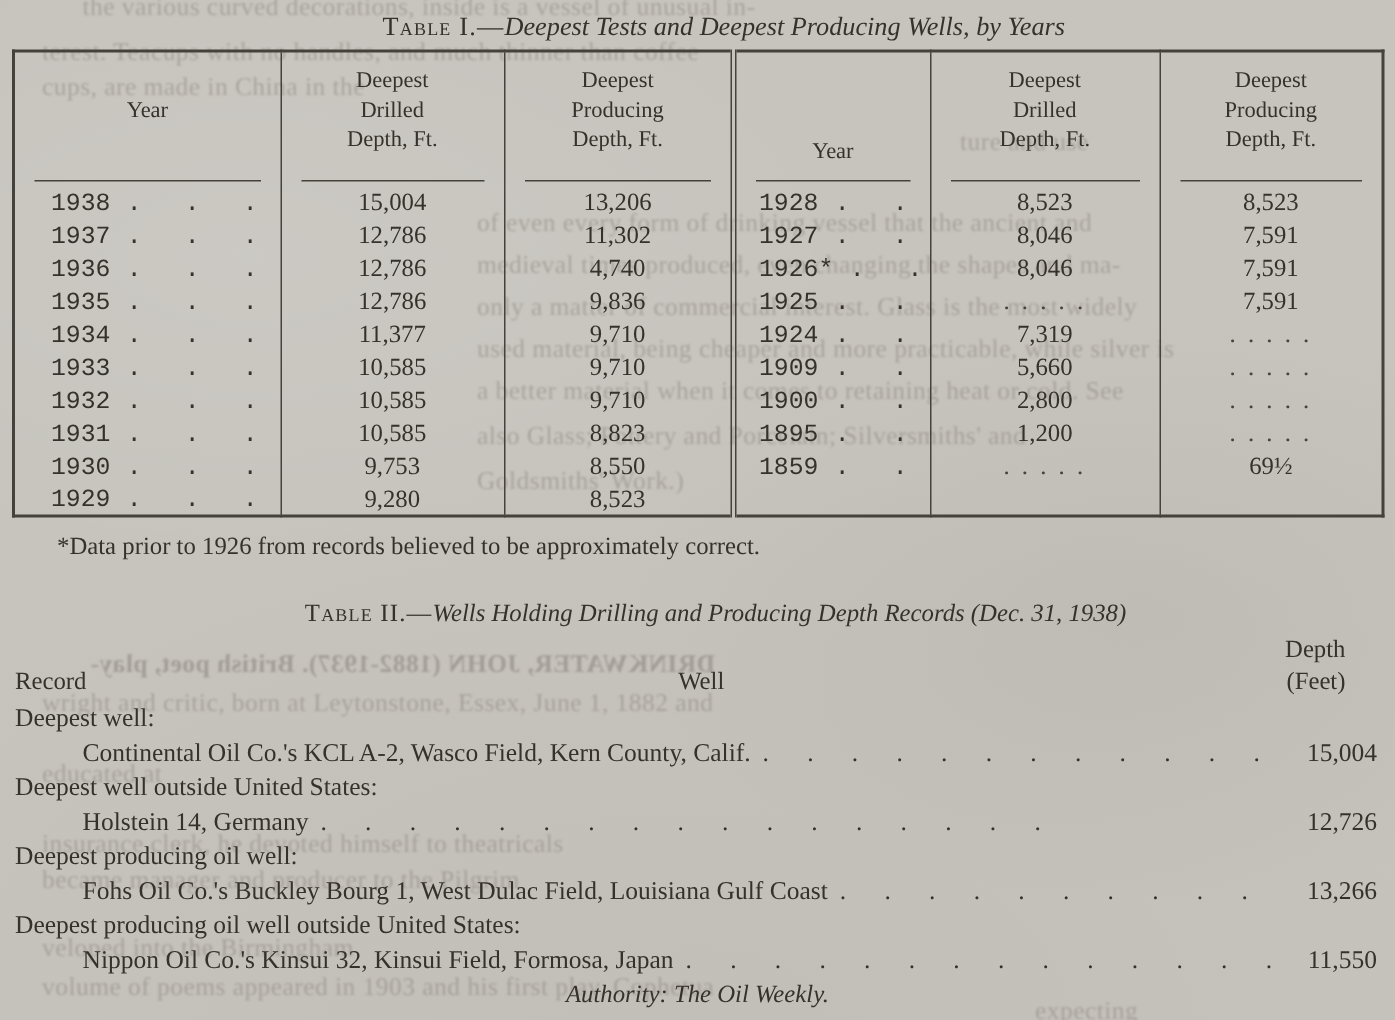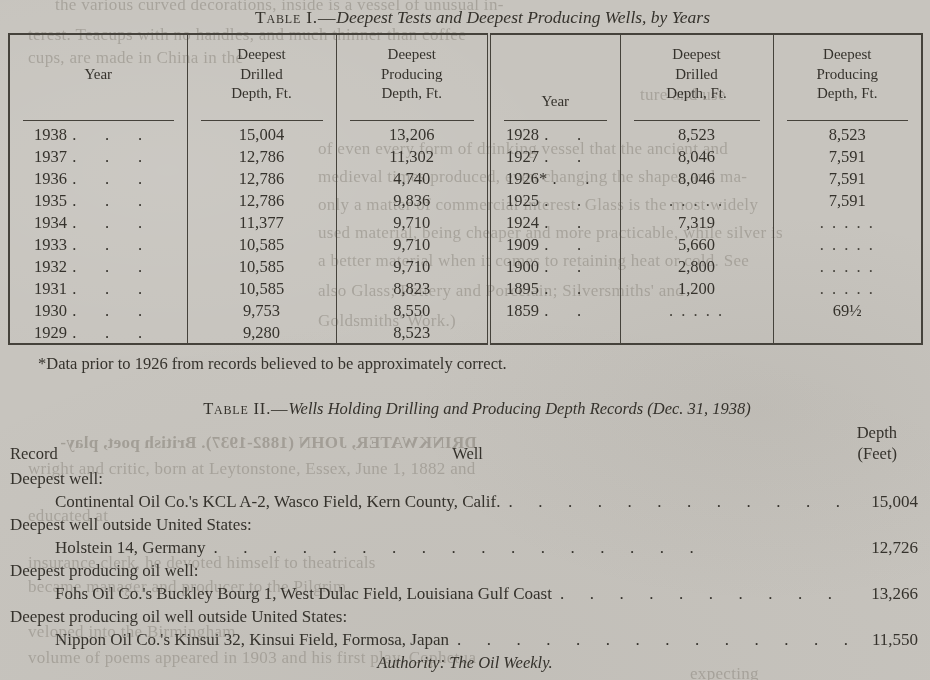--- a/index.html
+++ b/index.html
@@ -65,21 +65,21 @@
     left: 13px; right: 13px; bottom: 3px;
     border-bottom: 1.6px solid #45423b;
   }
   .t1 th.vbottom { vertical-align: bottom; }
   .t1 td {
     font-size: 16.5px;
     height: 22px;
     padding: 0;
     text-align: center;
   }
-  .t1 td.yr { text-align: left; padding-left: 24px; }
+  .t1 td.yr { text-align: left; padding-left: 24px; font-family: Liberation Mono, monospace; }
   .t1 td.yr2 { padding-left: 15px; }
   .t1 .ydots { letter-spacing: 1px; }
   .t1 td.miss { letter-spacing: 2px; color: #46433c; }
 
   .footnote { margin: 9px 0 0 38px; font-size: 16.5px; }
 
   
   .t2-title { margin-top: 25px; text-align: center; font-size: 16.5px; padding-left: 24px; }
   .t2-title .sc { font-variant: small-caps; letter-spacing: 0.8px; }
   .t2-title .it { font-style: italic; }

